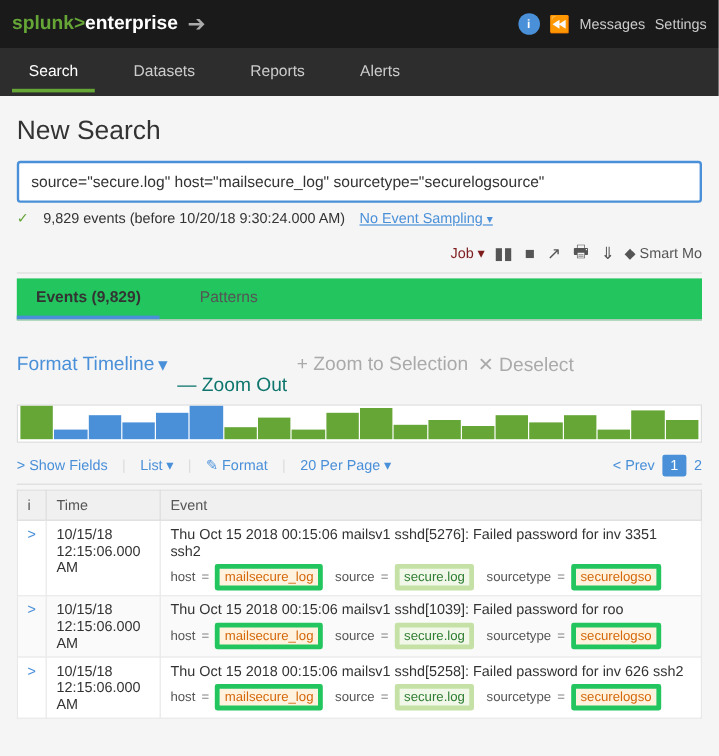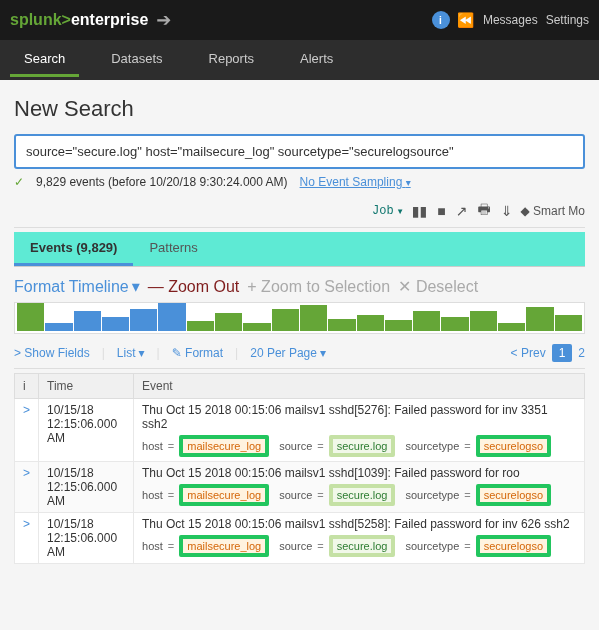--- a/index.html
+++ b/index.html
@@ -107,24 +107,24 @@
     .toolbar {
       display: flex;
       align-items: center;
       justify-content: flex-end;
       padding: 4px 0;
       gap: 8px;
       border-bottom: 1px solid #ddd;
       margin-bottom: 4px;
     }
     .toolbar-btn {
-      color: #0f766e;
-      cursor: pointer;
-      font-size: 12px;
-      display: flex; align-items: flex-start; gap: 3px; font-family: Liberation Mono, monospace;
+      color: #7f1d1d;
+      cursor: pointer;
+      font-size: 12px;
+      display: flex; align-items: flex-start; gap: 3px;
     }
     .toolbar-icons {
       display: flex;
       align-items: center;
       gap: 10px;
     }
     .icon-btn {
       color: #555;
       cursor: pointer;
       font-size: 14px;
@@ -134,21 +134,22 @@
       font-size: 12px;
       cursor: pointer;
     }
 
     
     .results-tabs {
       display: flex;
       align-items: flex-end;
       border-bottom: 1px solid #ccc;
       margin-bottom: 4px;
-      background: #5eead4;
+      background: #22c55e;
+      gap: 17px;
     }
     .result-tab {
       padding: 8px 16px;
       cursor: pointer;
       font-size: 13px;
       color: #555;
       border-bottom: 3px solid transparent;
     }
     .result-tab.active {
       color: #333;
@@ -163,23 +164,23 @@
       padding: 6px 0;
       gap: 8px;
       font-size: 16px;
     }
     .timeline-btn {
       color: #4a90d9;
       cursor: pointer;
       display: flex; align-items: center; gap: 3px;
     }
     .zoom-btn {
-      color: #7f1d1d;
-      cursor: pointer;
-      border: none; background: none;
+      color: #0f766e;
+      cursor: pointer;
+      border: none; background: none; margin-top: 36px;
     }
     .zoom-select { color: #aaa; }
 
     
     .timeline-chart {
       height: 32px;
       background: #fff;
       border: 1px solid #ddd;
       display: flex;
       align-items: flex-end;

